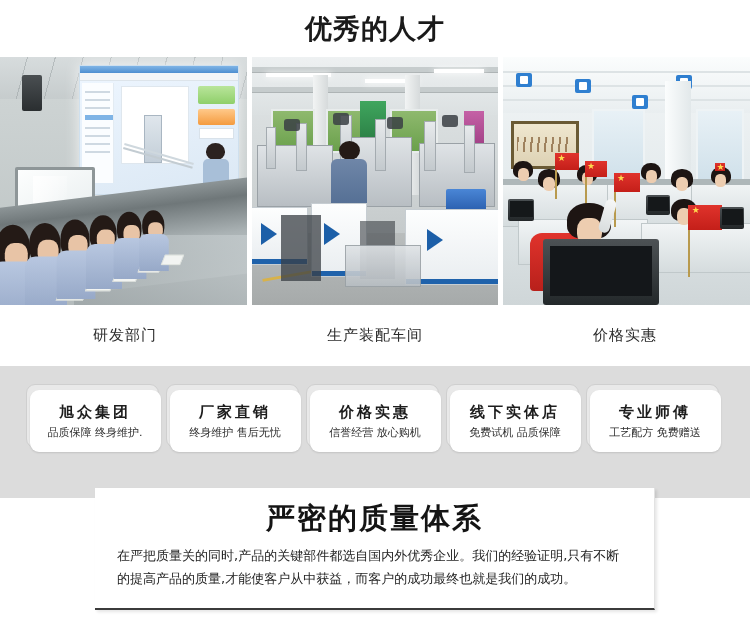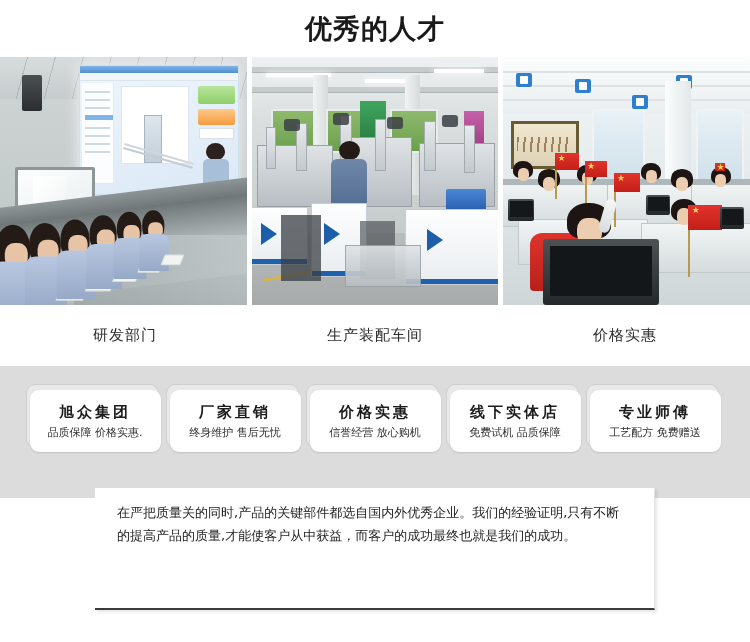--- a/index.html
+++ b/index.html
@@ -424,21 +424,21 @@
     <div class="caption">研发部门</div>
     <div class="caption">生产装配车间</div>
     <div class="caption">价格实惠</div>
   </div>
 
   <div class="badge-band">
     <div class="badge">
       <div class="ghost"></div>
       <div class="card">
         <div class="b-title">旭众集团</div>
-        <div class="b-sub">品质保障 价格实惠.</div>
+        <div class="b-sub">品质保障 终身维护.</div>
       </div>
     </div>
     <div class="badge">
       <div class="ghost"></div>
       <div class="card">
         <div class="b-title">厂家直销</div>
         <div class="b-sub">终身维护 售后无忧</div>
       </div>
     </div>
     <div class="badge">
@@ -460,17 +460,18 @@
       <div class="card">
         <div class="b-title">专业师傅</div>
         <div class="b-sub">工艺配方 免费赠送</div>
       </div>
     </div>
   </div>
 
   <div class="quality-wrap">
     <div class="quality-gray"></div>
     <div class="quality-box">
+      <div class="q-title">严密的质量体系</div>
       <div class="q-body">在严把质量关的同时,产品的关键部件都选自国内外优秀企业。我们的经验证明,只有不断的提高产品的质量,才能使客户从中获益，而客户的成功最终也就是我们的成功。</div>
     </div>
   </div>
 
 </div>
 
 </body></html>

